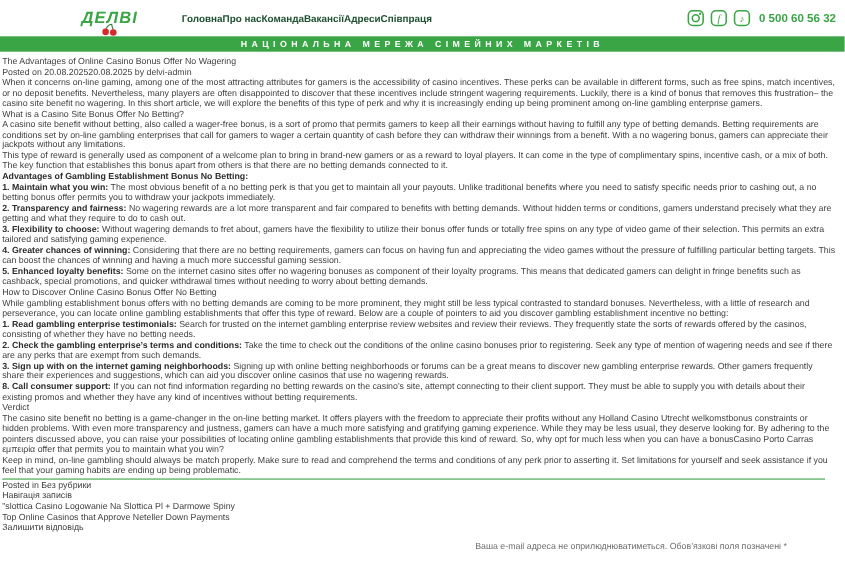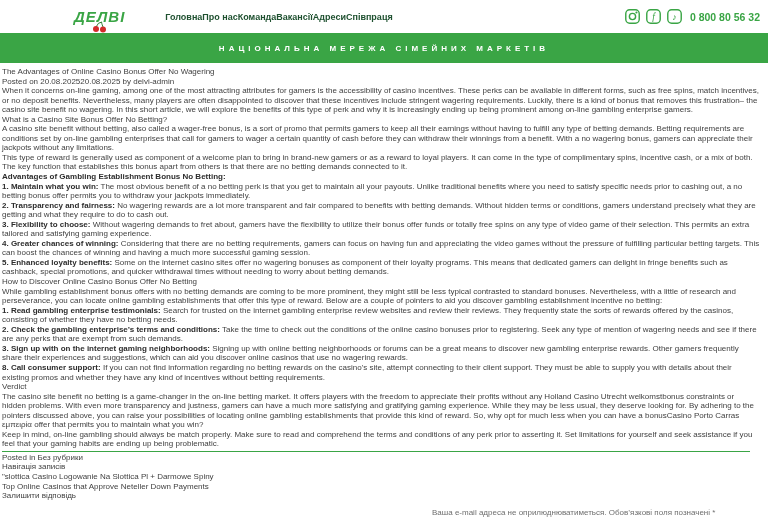--- a/index.html
+++ b/index.html
@@ -19,21 +19,21 @@
   header{height:33px;display:flex;align-items:center;background:#fff;padding:0 8px 0 0;border-radius:15px;}
   .logo{position:relative;margin-left:74px;font-weight:800;font-style:italic;
         font-size:15px;letter-spacing:1px;color:var(--accent);line-height:1;cursor:pointer}
   .logo .cherries{position:absolute;left:18px;top:12px}
   nav{display:flex;margin-left:40px}
   nav a{font-size:9px;font-weight:700;color:var(--nav);text-decoration:none;cursor:pointer}
   .social{display:flex;gap:4px;margin-left:auto;align-items:center}
   .social .sicon{width:17px;height:17px;display:block;cursor:pointer}
   .phone{font-size:10.5px;font-weight:800;color:var(--accent);margin-left:7px;text-decoration:none;white-space:nowrap}
   
-  .banner{height:30px;background:var(--accent);color:#fff;display:flex;align-items:center;
+  .banner{height:14px;background:var(--accent);color:#fff;display:flex;align-items:center;
           justify-content:center;font-size:8px;font-weight:700;letter-spacing:4px;white-space:nowrap}
   
   main{padding:4px 8px 0 2px;font-size:8px;line-height:9.55px;color:var(--body-text)}
   main h1{font-size:8px;line-height:9.55px;font-weight:400;margin:0}
   main p{margin:0}
   main b{color:#2d2d2d}
   .divider{border:none;border-top:1px solid var(--accent);margin:2px 10px 1px 0}
   .post-link{display:block;color:var(--body-text);text-decoration:none;cursor:pointer}
   .email-note{color:var(--muted);margin:7px 0 0 430px}
 </style>
@@ -65,21 +65,21 @@
     </svg>
     <svg class="sicon" viewBox="0 0 24 24">
       <rect x="2.5" y="2.5" width="19" height="19" rx="5.5" fill="none" stroke="#3aa545" stroke-width="2"></rect>
       <text x="12" y="17.5" text-anchor="middle" font-size="13.5" font-family="Liberation Serif, serif" font-style="italic" fill="#3aa545">f</text>
     </svg>
     <svg class="sicon" viewBox="0 0 24 24">
       <rect x="2.5" y="2.5" width="19" height="19" rx="5.5" fill="none" stroke="#3aa545" stroke-width="2"></rect>
       <text x="12" y="17" text-anchor="middle" font-size="12.5" fill="#3aa545">♪</text>
     </svg>
   </div>
-  <a class="phone">0 800 80 56 32</a>
+  <a class="phone">0 500 60 56 32</a>
 </header>
 
 <div class="banner">
   <span>НАЦІОНАЛЬНА МЕРЕЖА СІМЕЙНИХ МАРКЕТІВ</span>
 </div>
 
 <main>
   <h1>The Advantages of Online Casino Bonus Offer No Wagering</h1>
   <p>Posted on 20.08.202520.08.2025 by delvi-admin</p>
   <div id="paragraphs">

